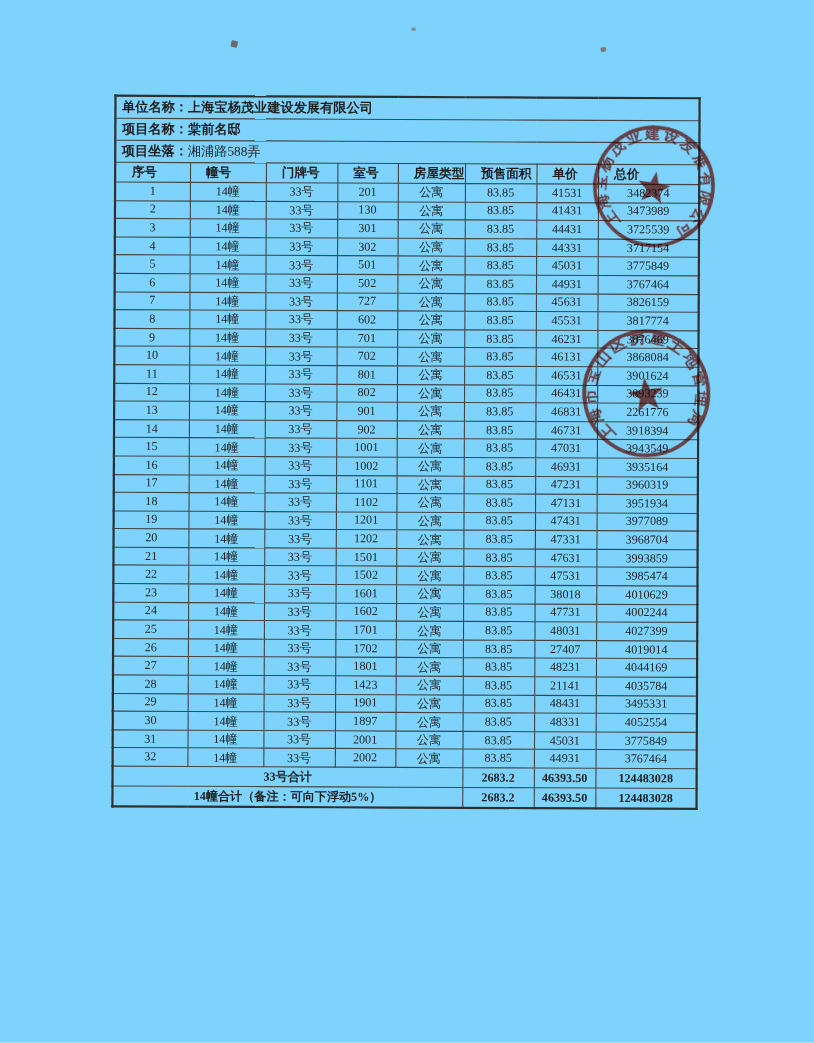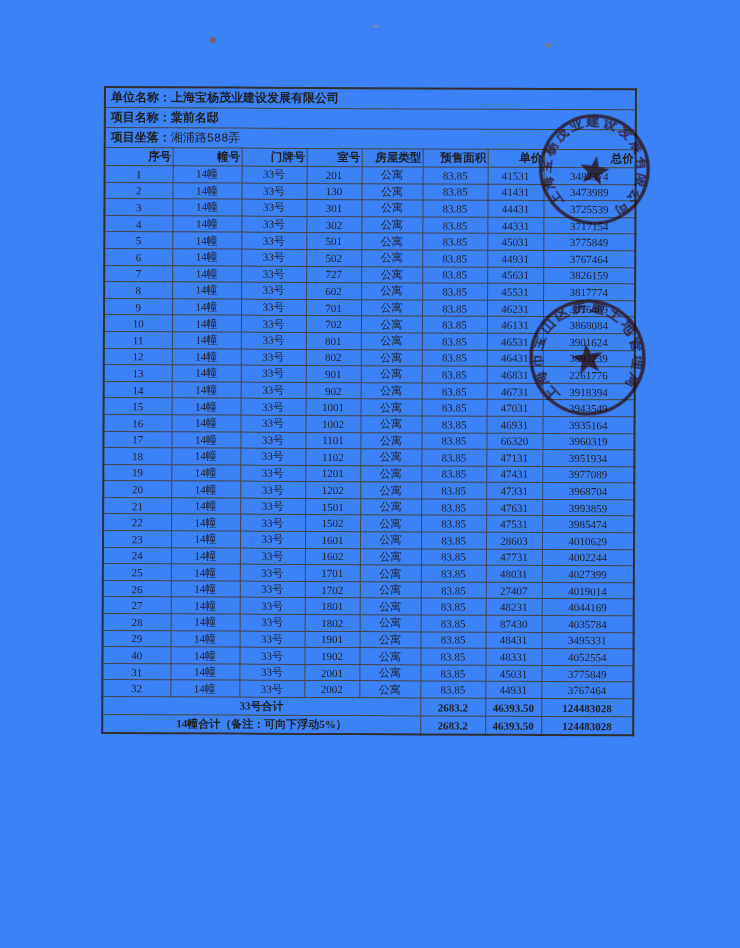--- a/index.html
+++ b/index.html
@@ -1,40 +1,40 @@
 <!DOCTYPE html>
 <html style="--seal: #c0261c;"><head>
 <meta charset="utf-8">
 <style>
   html,body{margin:0;padding:0;}
   .page{
     position:relative;width:740px;height:948px;overflow:hidden;
-    background:#3b82f6;
+    background:#7dd3fc;
     font-family:"Liberation Serif","DejaVu Serif",serif;
   }
   .doc{
     position:absolute;left:104px;top:86px;width:531px;
     transform:rotate(0.25deg);transform-origin:top left;
   }
   table.doc-table{
     border-collapse:collapse;table-layout:fixed;width:531px;
     border:2px solid #2f2f2f;background:transparent;
   }
   .doc-table td,.doc-table th{
     border:1px solid #454545;color:#1f1f1f;
     overflow:hidden;white-space:nowrap;
   }
   tr.info-row td{
     text-align:left;padding:1px 5px;font-weight:700;font-size:12px;height:17px;
   }
   .info-label{font-weight:700;}
   .info-value{font-weight:700;}
-  tr.info-row:nth-of-type(3) .info-value{font-weight:400;font-family:Liberation Mono, monospace;}
+  tr.info-row:nth-of-type(3) .info-value{font-weight:400;}
   tr.header-row th{
-    font-size:11.5px;font-weight:700;text-align:right;height:17px;padding:0 1px;
+    font-size:11.5px;font-weight:700;text-align:left;height:17px;padding:0 14px;
   }
   tr.data-row td{
     font-size:11px;text-align:center;height:15.6px;padding:0 1px;font-weight:400;
   }
   tr.footer-row td{
     font-size:11px;font-weight:700;text-align:center;height:17px;padding:0 1px;
   }
   
   .stamp{
     position:absolute;mix-blend-mode:multiply;opacity:.82;
@@ -256,21 +256,21 @@
             <td>46931</td>
             <td>3935164</td>
           </tr>
           <tr class="data-row">
             <td>17</td>
             <td>14幢</td>
             <td>33号</td>
             <td>1101</td>
             <td>公寓</td>
             <td>83.85</td>
-            <td>66320</td>
+            <td>47231</td>
             <td>3960319</td>
           </tr>
           <tr class="data-row">
             <td>18</td>
             <td>14幢</td>
             <td>33号</td>
             <td>1102</td>
             <td>公寓</td>
             <td>83.85</td>
             <td>47131</td>
@@ -316,21 +316,21 @@
             <td>47531</td>
             <td>3985474</td>
           </tr>
           <tr class="data-row">
             <td>23</td>
             <td>14幢</td>
             <td>33号</td>
             <td>1601</td>
             <td>公寓</td>
             <td>83.85</td>
-            <td>28603</td>
+            <td>38018</td>
             <td>4010629</td>
           </tr>
           <tr class="data-row">
             <td>24</td>
             <td>14幢</td>
             <td>33号</td>
             <td>1602</td>
             <td>公寓</td>
             <td>83.85</td>
             <td>47731</td>
@@ -363,41 +363,41 @@
             <td>1801</td>
             <td>公寓</td>
             <td>83.85</td>
             <td>48231</td>
             <td>4044169</td>
           </tr>
           <tr class="data-row">
             <td>28</td>
             <td>14幢</td>
             <td>33号</td>
-            <td>1802</td>
-            <td>公寓</td>
-            <td>83.85</td>
-            <td>87430</td>
+            <td>1423</td>
+            <td>公寓</td>
+            <td>83.85</td>
+            <td>21141</td>
             <td>4035784</td>
           </tr>
           <tr class="data-row">
             <td>29</td>
             <td>14幢</td>
             <td>33号</td>
             <td>1901</td>
             <td>公寓</td>
             <td>83.85</td>
             <td>48431</td>
             <td>3495331</td>
           </tr>
           <tr class="data-row">
-            <td>40</td>
-            <td>14幢</td>
-            <td>33号</td>
-            <td>1902</td>
+            <td>30</td>
+            <td>14幢</td>
+            <td>33号</td>
+            <td>1897</td>
             <td>公寓</td>
             <td>83.85</td>
             <td>48331</td>
             <td>4052554</td>
           </tr>
           <tr class="data-row">
             <td>31</td>
             <td>14幢</td>
             <td>33号</td>
             <td>2001</td>

